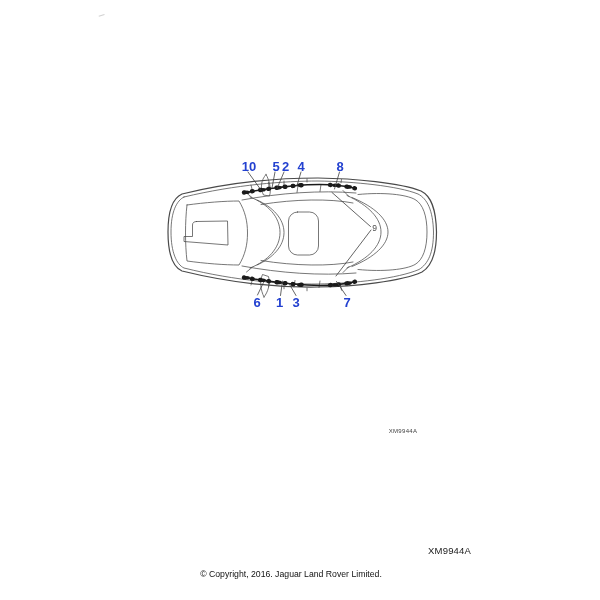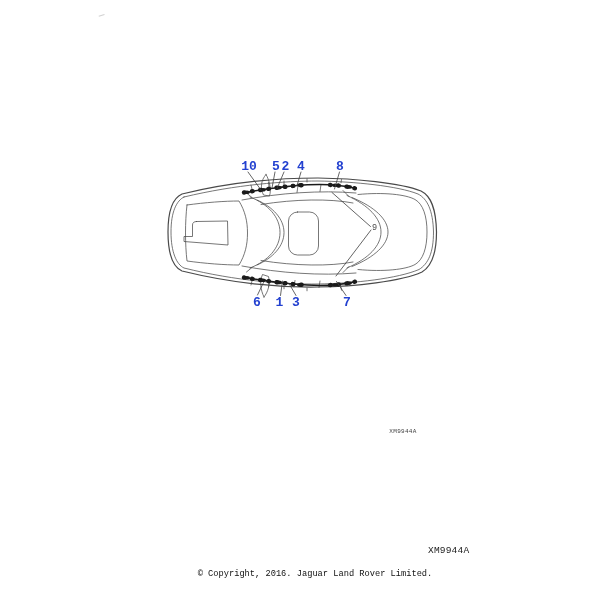--- a/index.html
+++ b/index.html
@@ -1,18 +1,18 @@
 <!DOCTYPE html>
 <html style="--callout: #2341d0; --line-art: #4a4a4a; --harness: #1a1a1a;"><head>
 <meta charset="utf-8">
 <style>
   html,body{margin:0;padding:0;}
   .page{
     position:relative;width:600px;height:600px;background:#ffffff;overflow:hidden;
-    font-family:Liberation Mono, monospace;
+    font-family:Liberation Sans, sans-serif;
   }
   .diagram-svg{position:absolute;left:0;top:0;}
   
   .art   {fill:none;stroke:var(--line-art);stroke-width:1.2;stroke-linecap:round;stroke-linejoin:round;}
   .thin  {fill:none;stroke:var(--line-art);stroke-width:0.75;stroke-linecap:round;stroke-linejoin:round;}
   .harness{fill:none;stroke:var(--harness);stroke-width:1.5;stroke-linecap:round;}
   .hdots {fill:none;stroke:var(--harness);stroke-width:4.4;stroke-linecap:round;stroke-dasharray:0.6 7.6;}
   .hblob {fill:var(--harness);stroke:none;}
   .leader{fill:none;stroke:#3d3d3d;stroke-width:0.8;stroke-linecap:round;}
   
@@ -27,21 +27,21 @@
   .watermark{
     position:absolute;left:403px;top:431px;transform:translate(-50%,-50%);
     font-size:6px;color:#3f3f3f;letter-spacing:0.3px;
   }
   .doc-code{
     position:absolute;left:428px;top:545px;
     font-size:9.5px;color:#1a1a1a;letter-spacing:0.2px;
   }
   .copyright{
     position:absolute;left:291px;top:569px;transform:translateX(-50%);
-    font-size:8.7px;color:#111111;white-space:nowrap;margin-left:24px;
+    font-size:8.7px;color:#111111;white-space:nowrap;
   }
   .stray-mark{
     position:absolute;left:98px;top:11px;width:6px;height:4px;
     border-bottom:1px solid #c6c6c6;transform:rotate(-18deg);opacity:0.8;
   }
 </style>
 </head>
 <body>
 
 <div class="page">

